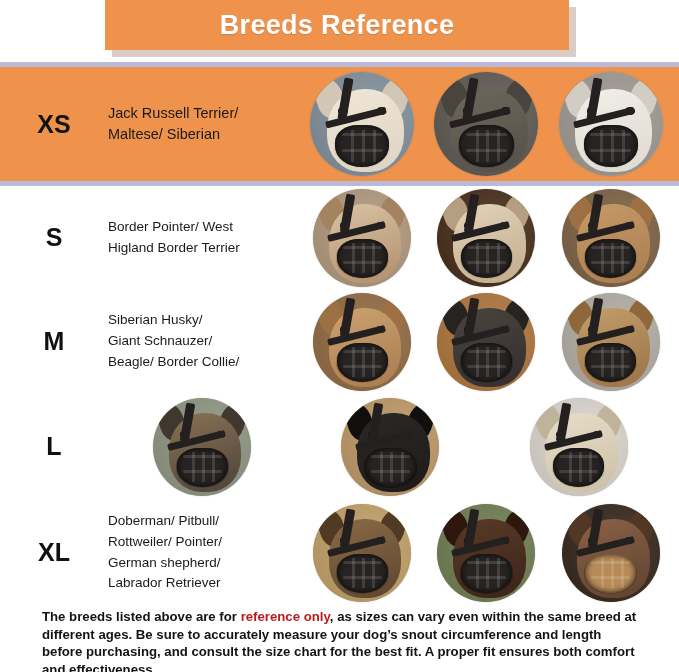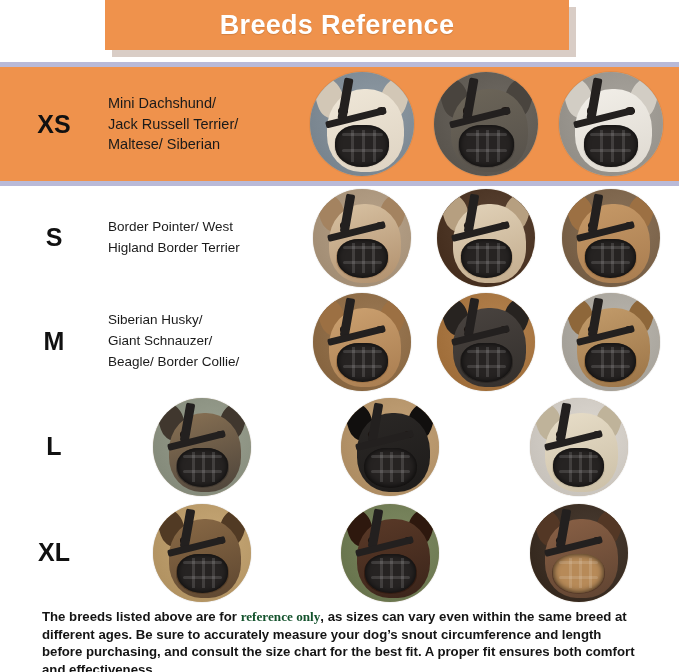--- a/index.html
+++ b/index.html
@@ -174,37 +174,36 @@
   .footer {
     position: absolute;
     left: 42px;
     top: 608px;
     width: 600px;
     font-size: 13.2px;
     font-weight: bold;
     line-height: 1.33;
     color: #141414;
   }
-  .accent { color: #14532d; font-family: Liberation Serif, serif; }
+  .accent { color: #b91c1c; }
 </style>
 </head>
 <body>
 
 <div class="header-wrap">
   <div class="header-shadow"></div>
   <div class="header-banner">
     <span class="header-title">Breeds Reference</span>
   </div>
 </div>
 
 <div class="table" id="table-root">
     <div class="row highlight" style="height: 124px;">
       <div class="size-cell">XS</div>
       <div class="breeds-cell">
-        <span class="breed-line">Mini Dachshund/</span>
         <span class="breed-line">Jack Russell Terrier/</span>
         <span class="breed-line">Maltese/ Siberian</span>
       </div>
       <div class="photos-cell">
         <div class="photo" style="box-shadow: rgba(0, 0, 0, 0.05) 0px 0px 0px 1px;">
           <div class="bg" style="background: radial-gradient(circle at 62% 38%, rgb(142, 154, 164) 0%, rgb(120, 132, 142) 78%);"></div>
           <div class="ear l" style="background: rgb(210, 199, 182);"></div>
           <div class="ear r" style="background: rgb(210, 199, 182);"></div>
           <div class="dog-head" style="background: linear-gradient(160deg, rgb(239, 231, 216) 0%, rgb(222, 211, 194) 100%);"></div>
           <div class="eye l"></div>
@@ -415,20 +414,26 @@
           <div class="muzzle-basket">
             <div class="grid-v" style="left: 30%;"></div>
             <div class="grid-v" style="left: 50%;"></div>
             <div class="grid-v" style="left: 70%;"></div>
           </div>
         </div>
       </div>
     </div>
     <div class="row" style="height: 107px;">
       <div class="size-cell">XL</div>
+      <div class="breeds-cell">
+        <span class="breed-line">Doberman/ Pitbull/</span>
+        <span class="breed-line">Rottweiler/ Pointer/</span>
+        <span class="breed-line">German shepherd/</span>
+        <span class="breed-line">Labrador Retriever</span>
+      </div>
       <div class="photos-cell">
         <div class="photo" style="box-shadow: rgba(0, 0, 0, 0.05) 0px 0px 0px 1px;">
           <div class="bg" style="background: radial-gradient(circle at 62% 38%, rgb(199, 168, 119) 0%, rgb(177, 146, 97) 78%);"></div>
           <div class="ear l" style="background: rgb(81, 58, 36);"></div>
           <div class="ear r" style="background: rgb(81, 58, 36);"></div>
           <div class="dog-head" style="background: linear-gradient(160deg, rgb(138, 106, 70) 0%, rgb(93, 70, 48) 100%);"></div>
           <div class="eye l"></div>
           <div class="eye r"></div>
           <div class="snout" style="background: rgb(85, 62, 40);"></div>
           <div class="strap top"></div>

